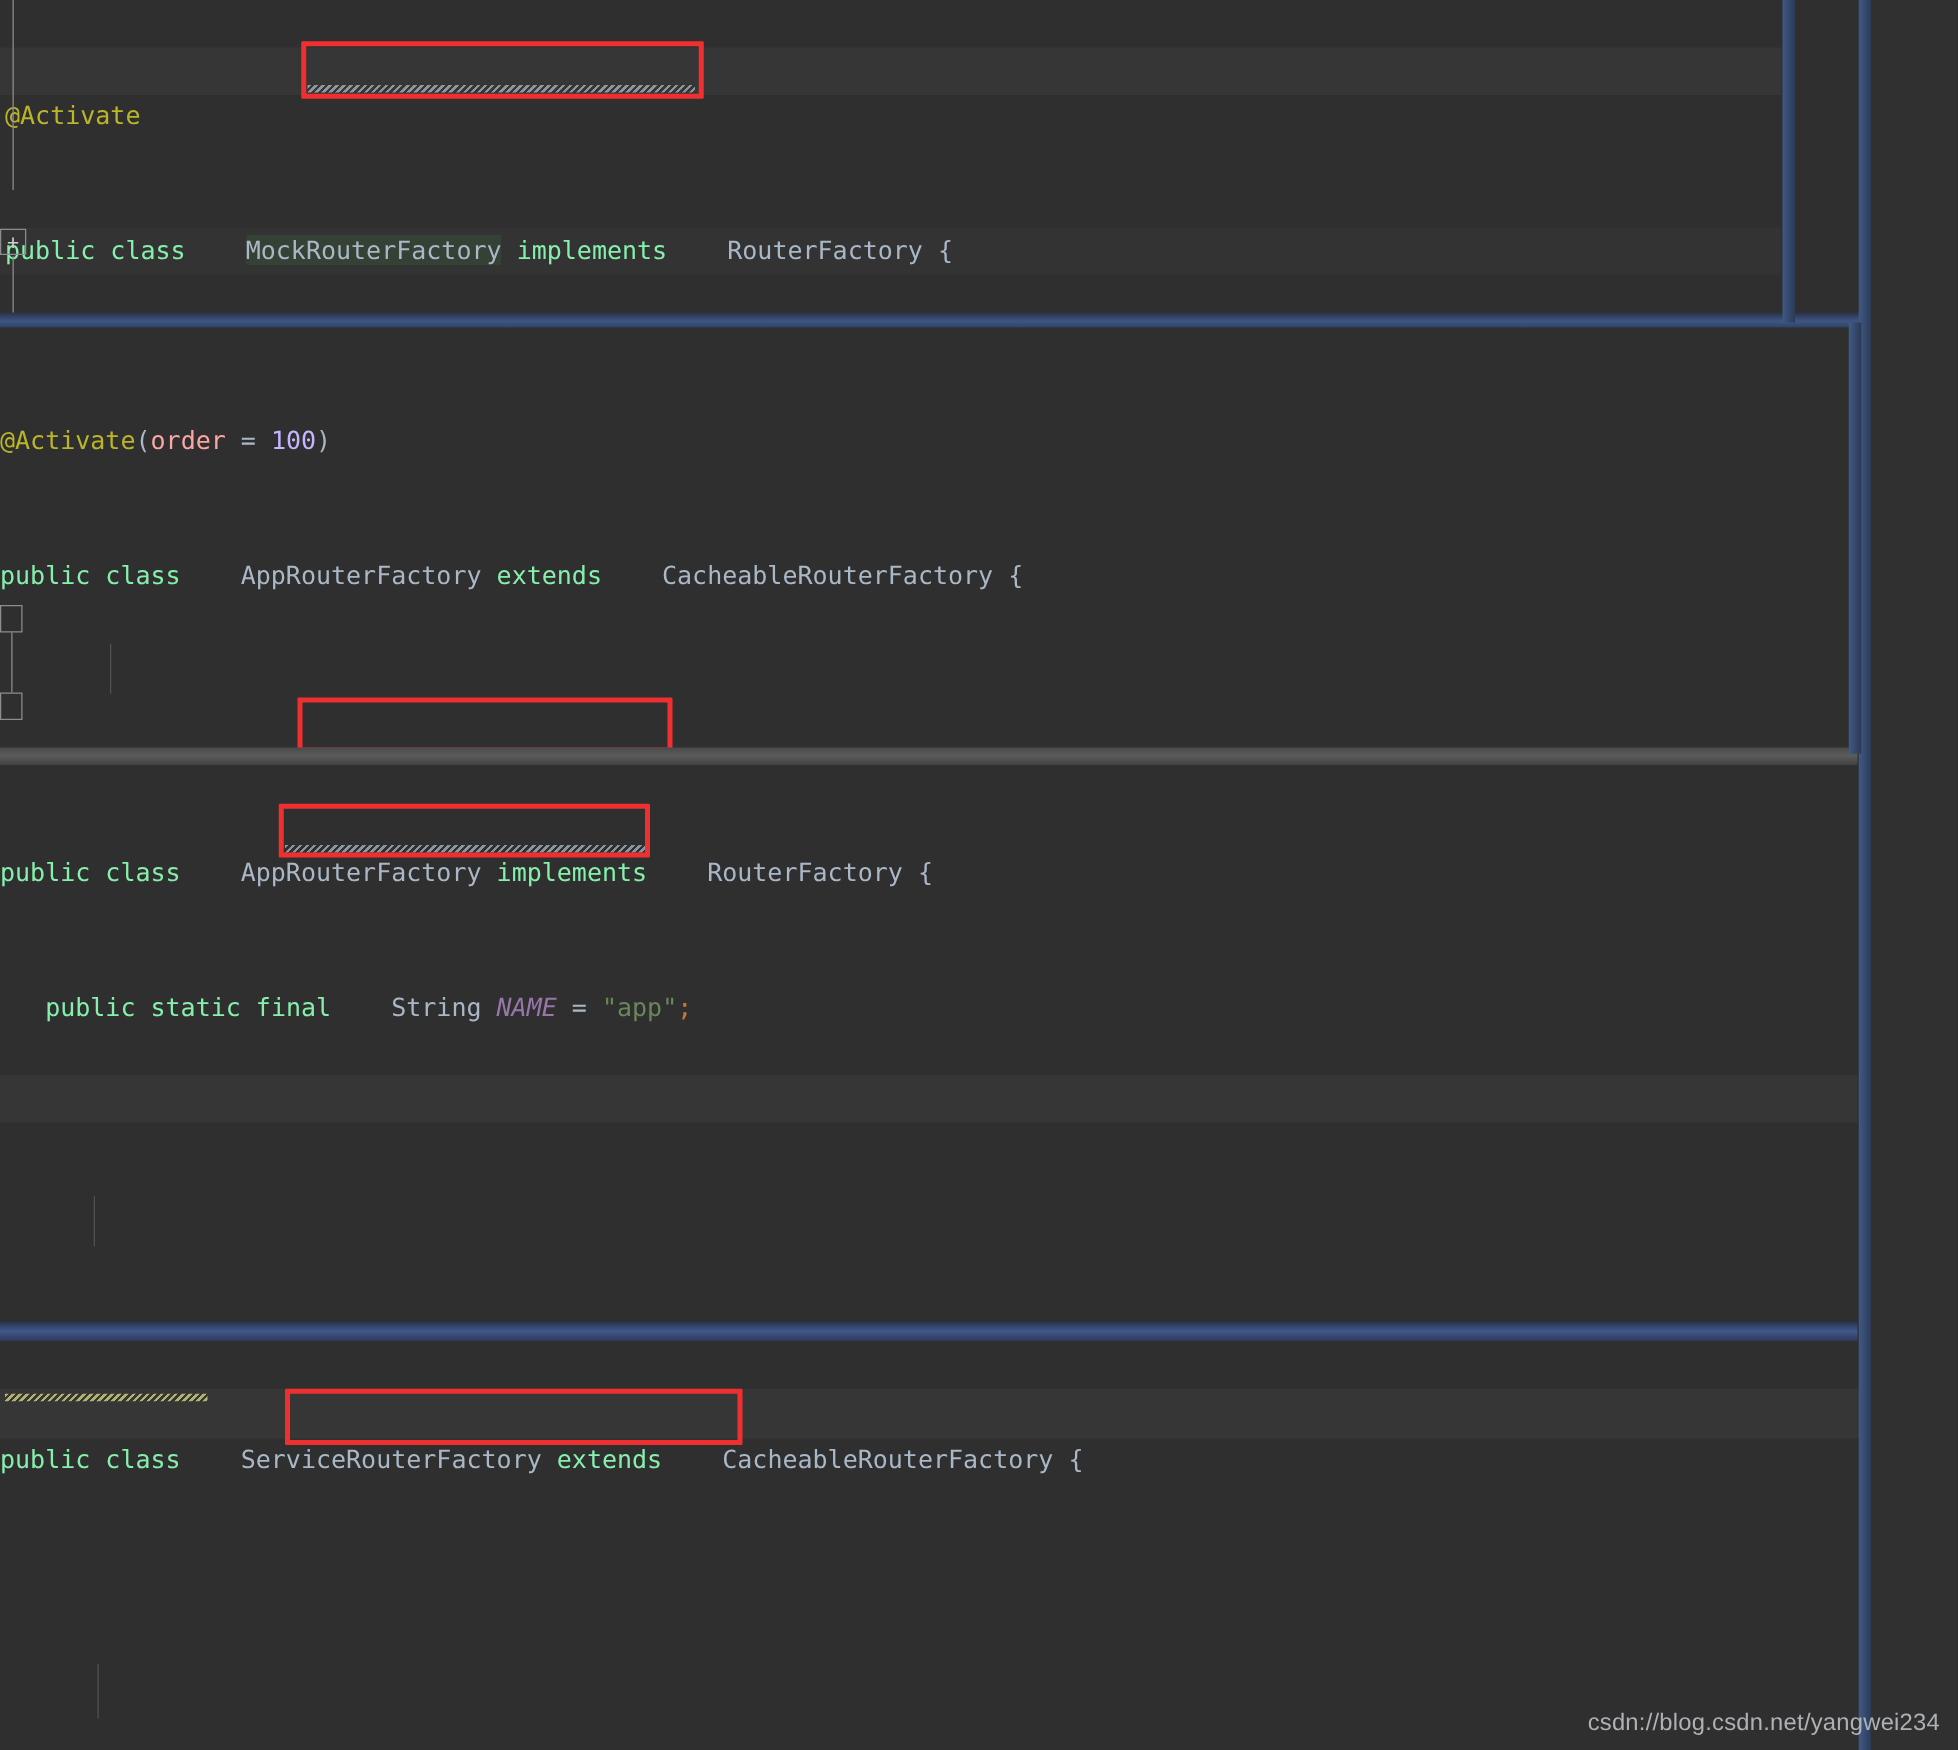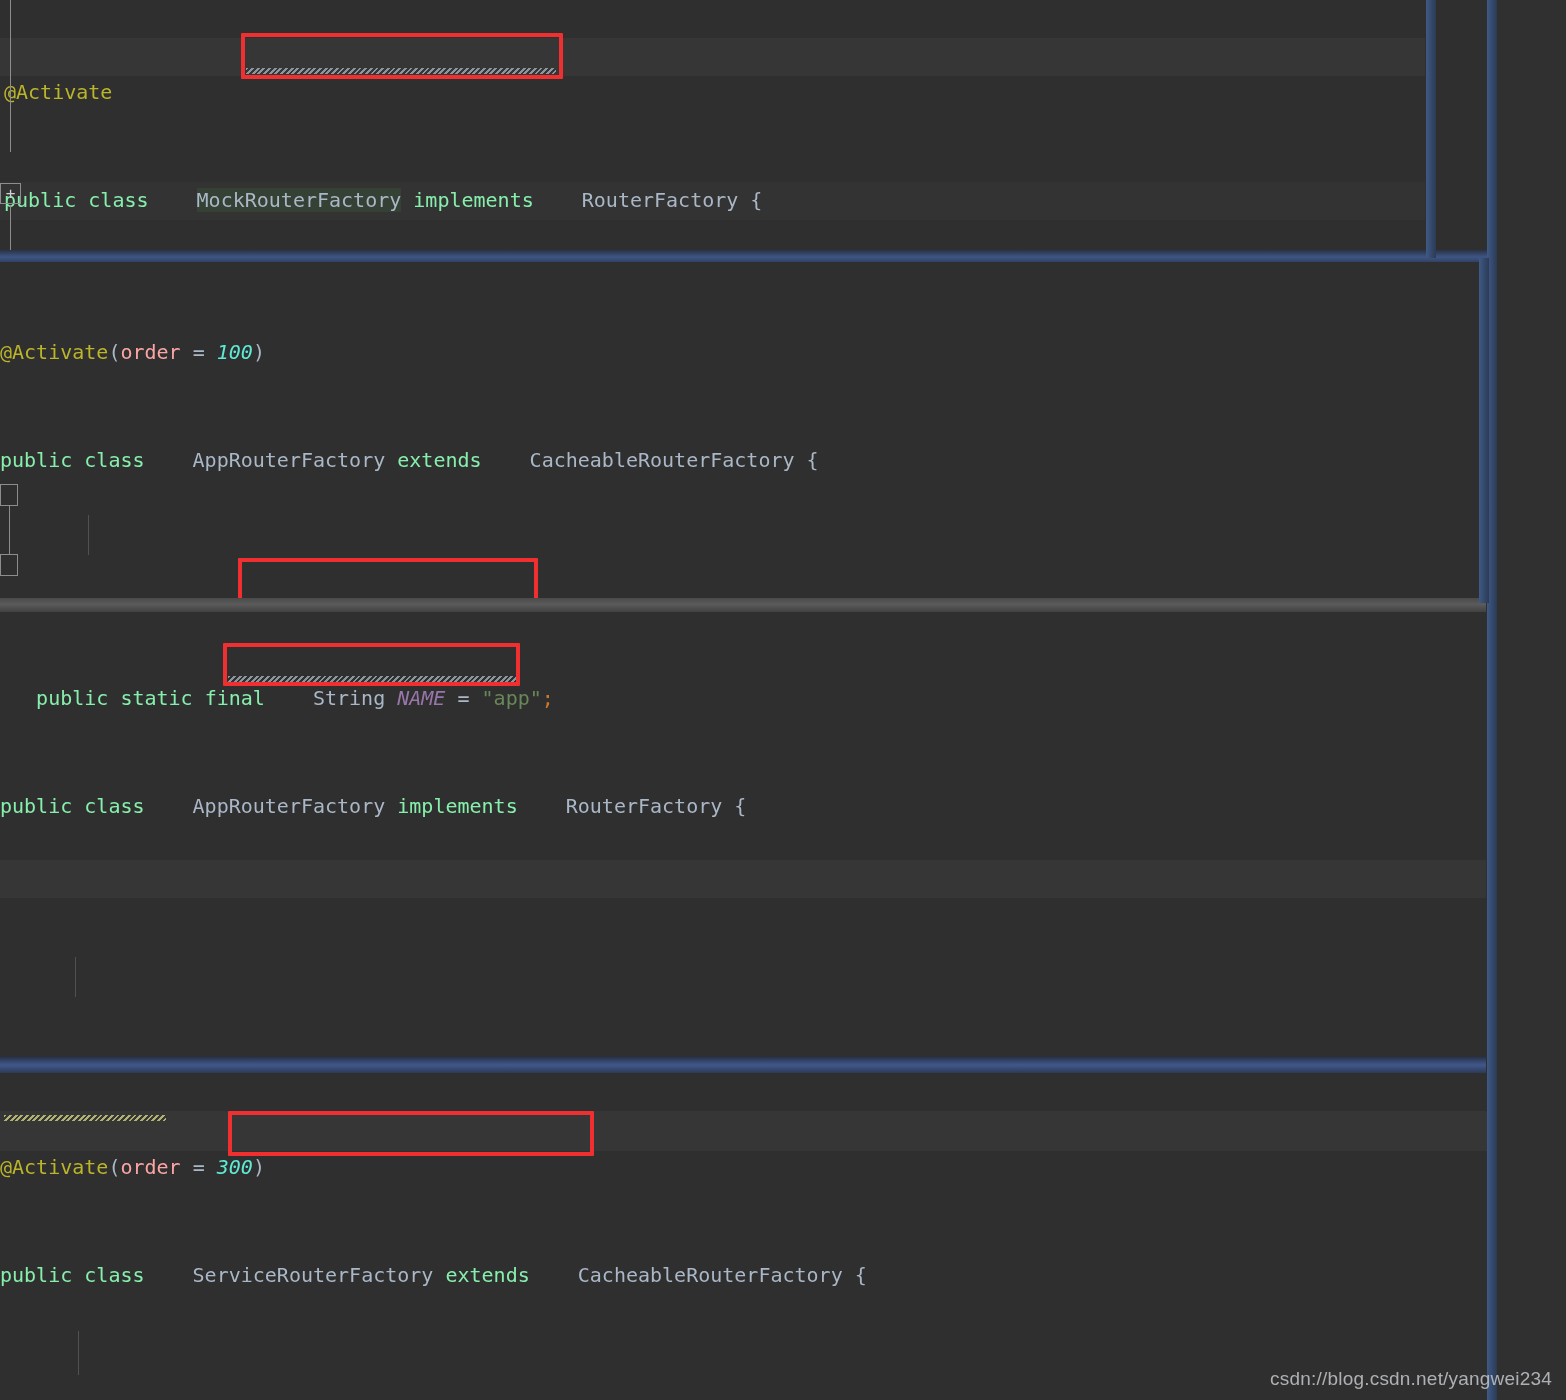--- a/index.html
+++ b/index.html
@@ -42,21 +42,21 @@
     padding-left:0px;
   }
 
   
   .kw      {color:#86efac;}          
   .anno    {color:#bbb529;}          
   .type    {color:#a9b7c6;margin-left:36px;}          
   .field   {color:#9876aa;font-style:italic;} 
   .fieldn  {color:#fca5a5;}          
   .str     {color:#6a8759;}          
-  .num     {color:#5eead4;font-style:italic;}
+  .num     {color:#c4b5fd;}
   .semi    {color:#cc7832;}
   .plain   {color:#a9b7c6;}     
   .hl-sel      {background:#344134;}
 
   
   .redbox{
     position:absolute;
     border:4px solid #f03030;
     box-sizing:border-box;
     pointer-events:none;
@@ -190,22 +190,22 @@
     <div class="redbox" style="left:238px;top:296px;width:300px;height:44px;"></div>
   </div>
 
   <div class="gray-band" style="left:0;top:598px;width:1486px;height:16px;"></div>
 
   <div class="block" style="top:612px;height:445px;background:#2f2f2f;">
 
     <div class="dark-strip" style="left:0;top:248px;width:1486px;height:38px;background:#363636;"></div>
 
     <div class="code" style="position:absolute;left:0px;top:-4px;">
+      <div class="line"><span class="kw">public</span><span class="plain"> </span><span class="kw">class</span><span class="plain"> </span><span class="type">AppRouterFactory</span><span class="plain"> </span><span class="kw">implements</span><span class="plain"> </span><span class="type">RouterFactory</span><span class="plain"> {</span></div>
       <div class="line"><span class="kw">   public static final </span><span class="type">String </span><span class="field">NAME</span><span class="plain"> = </span><span class="str">"app"</span><span class="semi">;</span></div>
-      <div class="line"><span class="kw">public</span><span class="plain"> </span><span class="kw">class</span><span class="plain"> </span><span class="type">AppRouterFactory</span><span class="plain"> </span><span class="kw">implements</span><span class="plain"> </span><span class="type">RouterFactory</span><span class="plain"> {</span></div>
       <div class="line"><span class="plain"> </span></div>
       
       
       
       
       
       
       
       
       
@@ -219,21 +219,20 @@
   </div>
 
   <div class="blue-edge" style="left:0;top:1057px;width:1486px;height:16px;
               background:linear-gradient(180deg,#27324a 0%,#41588a 50%,#2c3a58 100%);"></div>
 
   <div class="block" style="top:1073px;height:327px;background:#2f2f2f;">
 
     <div class="dark-strip" style="left:0;top:38px;width:1566px;height:40px;background:#363636;"></div>
 
     <div class="code" style="position:absolute;left:0px;top:4px;">
-      <div class="line"><span class="anno">@Activate</span><span class="plain">(</span><span class="fieldn">order</span><span class="plain"> = </span><span class="num">300</span><span class="plain">)</span></div>
       <div class="line"><span class="kw">public</span><span class="plain"> </span><span class="kw">class</span><span class="plain"> </span><span class="type">ServiceRouterFactory</span><span class="plain"> </span><span class="kw">extends</span><span class="plain"> </span><span class="type">CacheableRouterFactory</span><span class="plain"> {</span></div>
       <div class="line"><span class="plain"> </span></div>
       
       
       
       
       
       
     </div>
 

